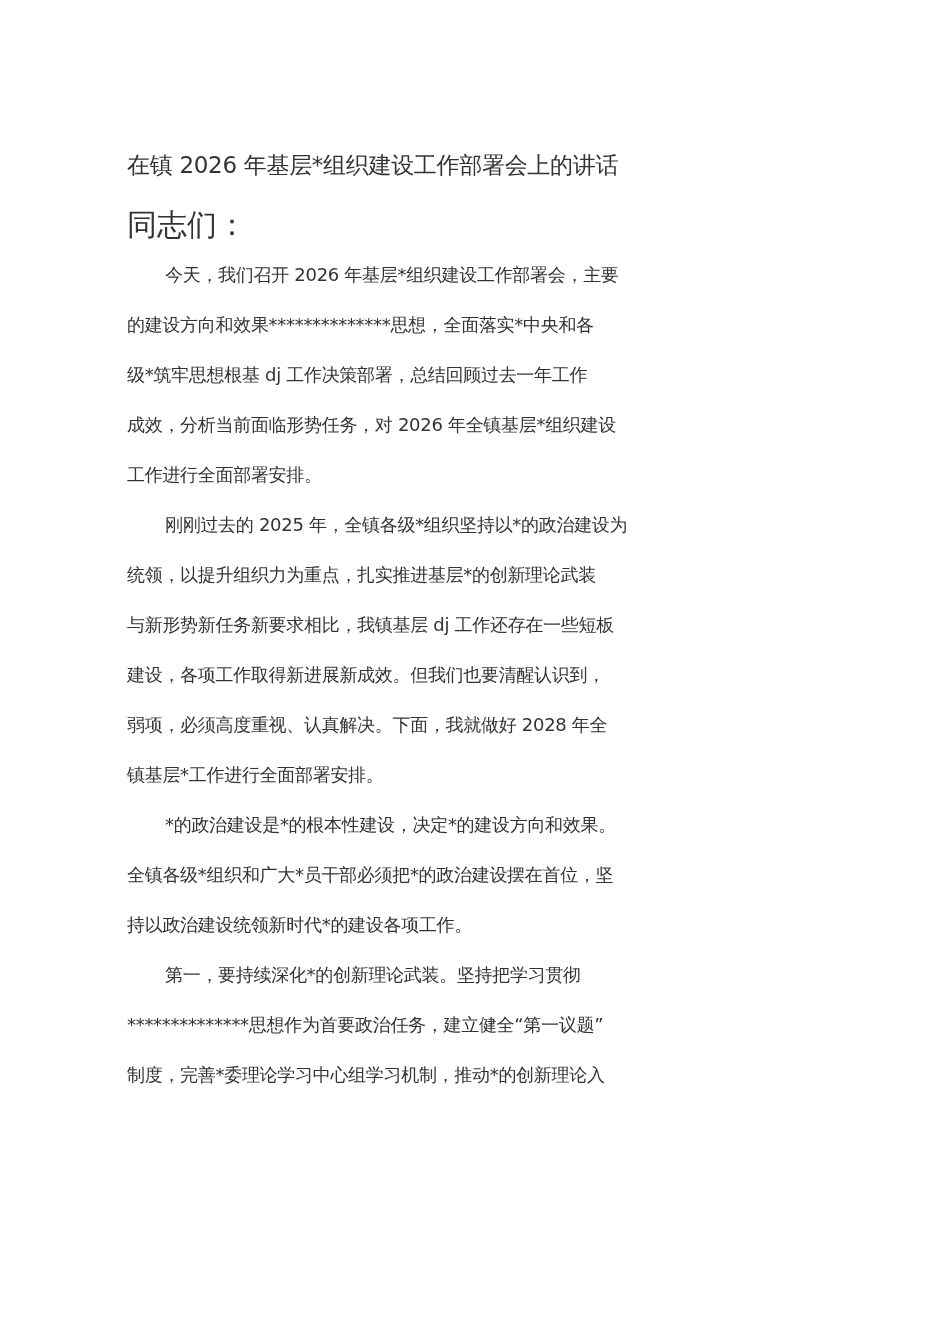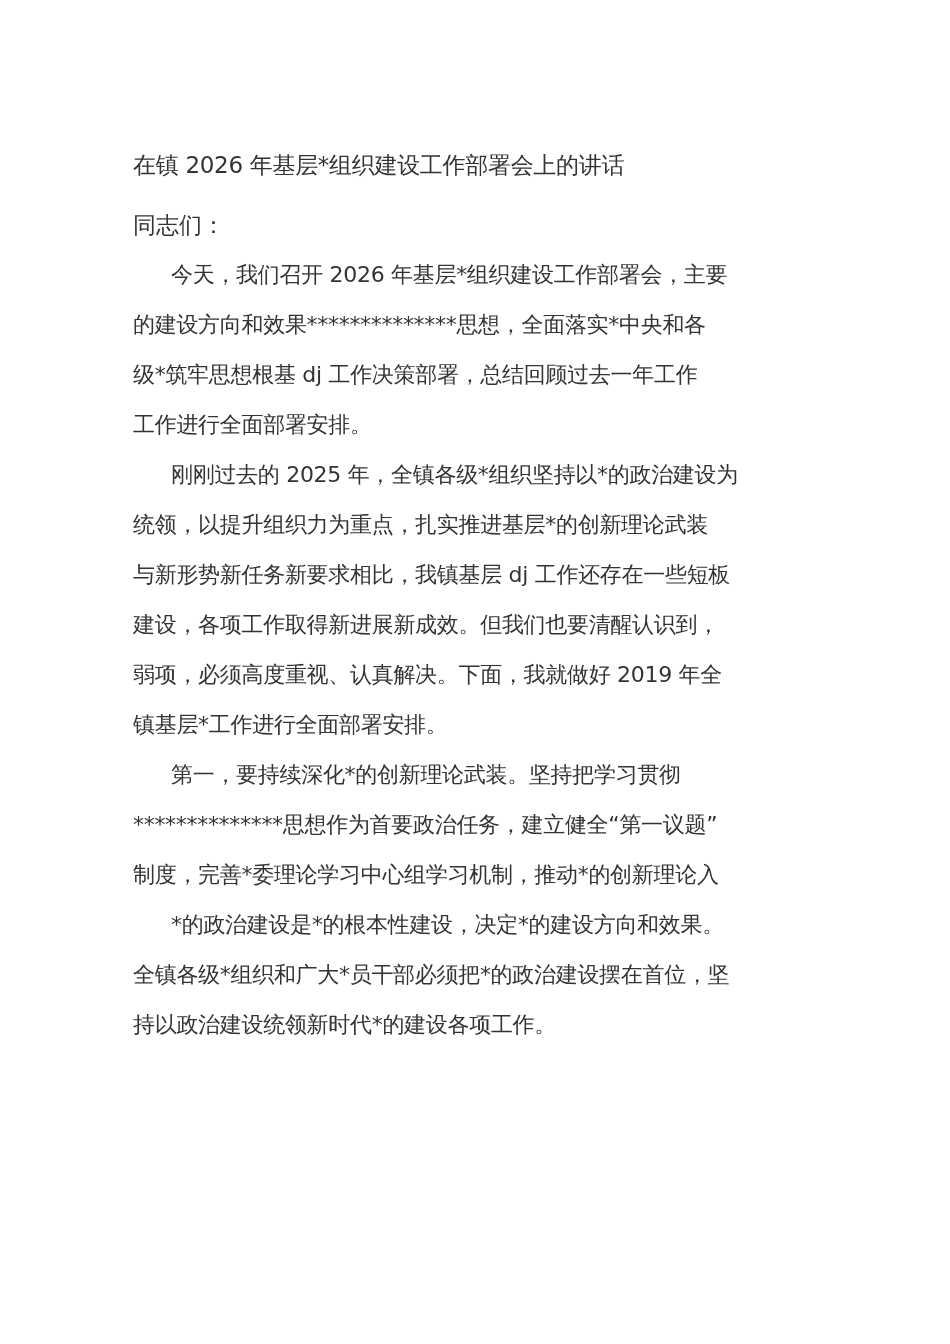--- a/index.html
+++ b/index.html
@@ -10,44 +10,45 @@
     body {
       width: 950px;
       height: 1344px;
       position: relative;
       overflow: hidden;
       font-family: "DejaVu Sans", "Liberation Sans", sans-serif;
       color: #333333;
     }
     .page {
       position: absolute;
-      left: 133px;
+      left: 127px;
       top: 140px;
       width: 660px;
     }
     .line {
       height: 50px;
       line-height: 50px;
-      font-size: 22px;
+      font-size: 18px;
       white-space: nowrap;
       letter-spacing: -0.3px;
     }
     .title-line {
       height: 50px;
       line-height: 50px;
       font-size: 23px;
       white-space: nowrap;
       letter-spacing: -0.3px;
       margin-bottom: 10px;
     }
     .salutation {
       height: 50px;
       line-height: 50px;
-      font-size: 23px;
+      font-size: 30px;
       white-space: nowrap;
+      font-family: Liberation Serif, serif;
     }
     .indent {
       padding-left: 38px;
     }
     .bold {
       font-weight: bold;
     }
     .paragraph {
       margin: 0;
     }
@@ -58,38 +59,39 @@
 <div class="page">
 
   <div class="title-line">在镇 2026 年基层*组织建设工作部署会上的讲话</div>
 
   <div class="salutation">同志们：</div>
 
   <div class="paragraph">
     <div class="line indent">今天，我们召开 2026 年基层*组织建设工作部署会，主要</div>
     <div class="line">的建设方向和效果**************思想，全面落实*中央和各</div>
     <div class="line">级*筑牢思想根基 dj 工作决策部署，总结回顾过去一年工作</div>
+    <div class="line">成效，分析当前面临形势任务，对 2026 年全镇基层*组织建设</div>
     <div class="line">工作进行全面部署安排。</div>
   </div>
 
   <div class="paragraph">
     <div class="line indent">刚刚过去的 2025 年，全镇各级*组织坚持以*的政治建设为</div>
     <div class="line">统领，以提升组织力为重点，扎实推进基层*的创新理论武装</div>
     <div class="line">与新形势新任务新要求相比，我镇基层 dj 工作还存在一些短板</div>
     <div class="line">建设，各项工作取得新进展新成效。但我们也要清醒认识到，</div>
-    <div class="line">弱项，必须高度重视、认真解决。下面，我就做好 2019 年全</div>
+    <div class="line">弱项，必须高度重视、认真解决。下面，我就做好 2028 年全</div>
     <div class="line">镇基层*工作进行全面部署安排。</div>
   </div>
 
+
+  <div class="paragraph">
+    <div class="line indent">*的政治建设是*的根本性建设，决定*的建设方向和效果。</div>
+    <div class="line">全镇各级*组织和广大*员干部必须把*的政治建设摆在首位，坚</div>
+    <div class="line">持以政治建设统领新时代*的建设各项工作。</div>
+  </div>
 
   <div class="paragraph">
     <div class="line indent">第一，要持续深化*的创新理论武装。坚持把学习贯彻</div>
     <div class="line">**************思想作为首要政治任务，建立健全“第一议题”</div>
     <div class="line">制度，完善*委理论学习中心组学习机制，推动*的创新理论入</div>
   </div>
 
-  <div class="paragraph">
-    <div class="line indent">*的政治建设是*的根本性建设，决定*的建设方向和效果。</div>
-    <div class="line">全镇各级*组织和广大*员干部必须把*的政治建设摆在首位，坚</div>
-    <div class="line">持以政治建设统领新时代*的建设各项工作。</div>
-  </div>
-
 </div>
 
 </body></html>

